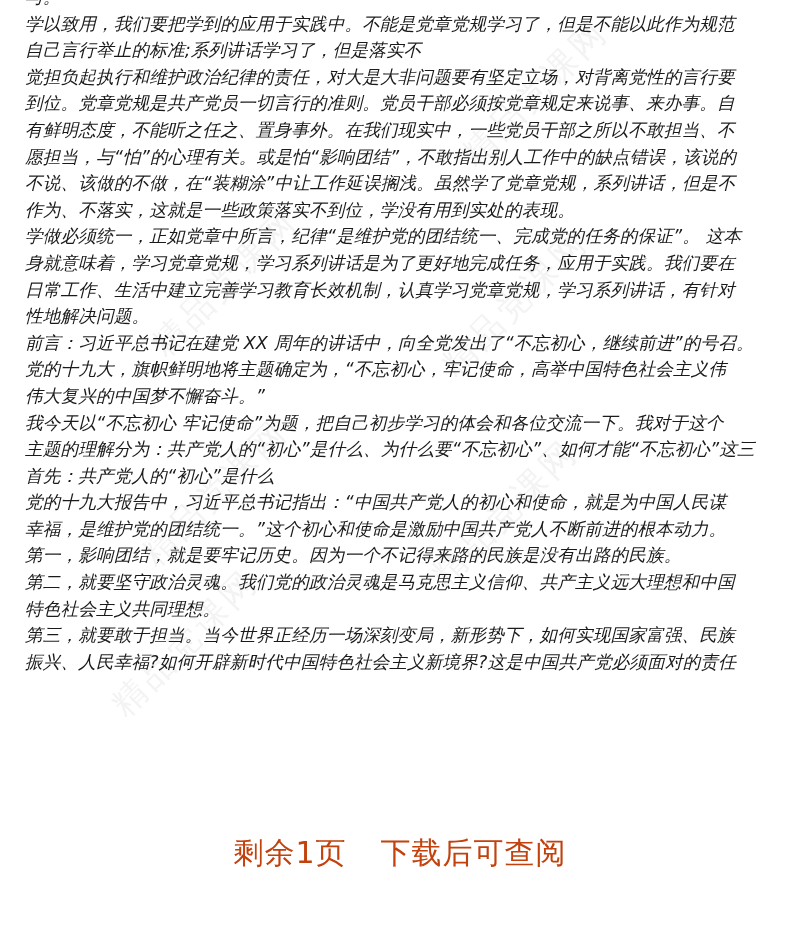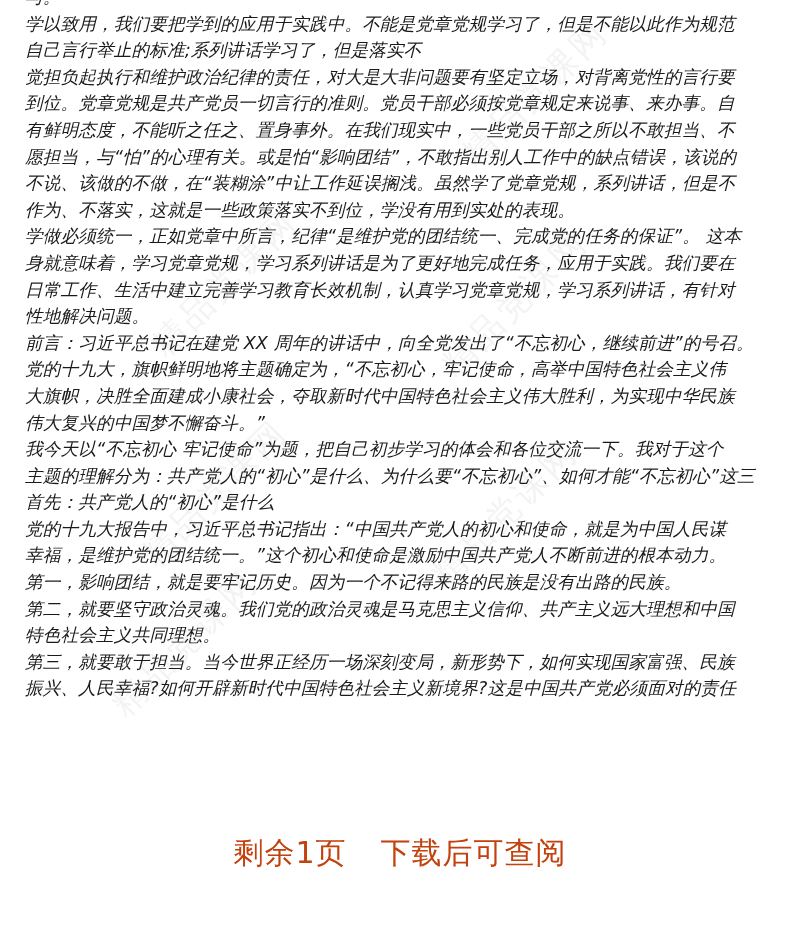--- a/index.html
+++ b/index.html
@@ -80,21 +80,20 @@
   <div class="line">有鲜明态度，不能听之任之、置身事外。在我们现实中，一些党员干部之所以不敢担当、不</div>
   <div class="line">愿担当，与“怕”的心理有关。或是怕“影响团结”，不敢指出别人工作中的缺点错误，该说的</div>
   <div class="line">不说、该做的不做，在“装糊涂”中让工作延误搁浅。虽然学了党章党规，系列讲话，但是不</div>
   <div class="line">作为、不落实，这就是一些政策落实不到位，学没有用到实处的表现。</div>
   <div class="line">学做必须统一，正如党章中所言，纪律“是维护党的团结统一、完成党的任务的保证”。 这本</div>
   <div class="line">身就意味着，学习党章党规，学习系列讲话是为了更好地完成任务，应用于实践。我们要在</div>
   <div class="line">日常工作、生活中建立完善学习教育长效机制，认真学习党章党规，学习系列讲话，有针对</div>
   <div class="line">性地解决问题。</div>
   <div class="line">前言：习近平总书记在建党 XX 周年的讲话中，向全党发出了“不忘初心，继续前进”的号召。</div>
   <div class="line">党的十九大，旗帜鲜明地将主题确定为，“不忘初心，牢记使命，高举中国特色社会主义伟</div>
-  <div class="line">大旗帜，决胜全面建成小康社会，夺取新时代中国特色社会主义伟大胜利，为实现中华民族</div>
   <div class="line">伟大复兴的中国梦不懈奋斗。”</div>
   <div class="line">我今天以“不忘初心  牢记使命”为题，把自己初步学习的体会和各位交流一下。我对于这个</div>
   <div class="line">主题的理解分为：共产党人的“初心”是什么、为什么要“不忘初心”、如何才能“不忘初心”这三</div>
   <div class="line">首先：共产党人的“初心”是什么</div>
   <div class="line">党的十九大报告中，习近平总书记指出：“中国共产党人的初心和使命，就是为中国人民谋</div>
   <div class="line">幸福，是维护党的团结统一。”这个初心和使命是激励中国共产党人不断前进的根本动力。</div>
   <div class="line">第一，影响团结，就是要牢记历史。因为一个不记得来路的民族是没有出路的民族。</div>
   <div class="line">第二，就要坚守政治灵魂。我们党的政治灵魂是马克思主义信仰、共产主义远大理想和中国</div>
   <div class="line">特色社会主义共同理想。</div>
   <div class="line">第三，就要敢于担当。当今世界正经历一场深刻变局，新形势下，如何实现国家富强、民族</div>

